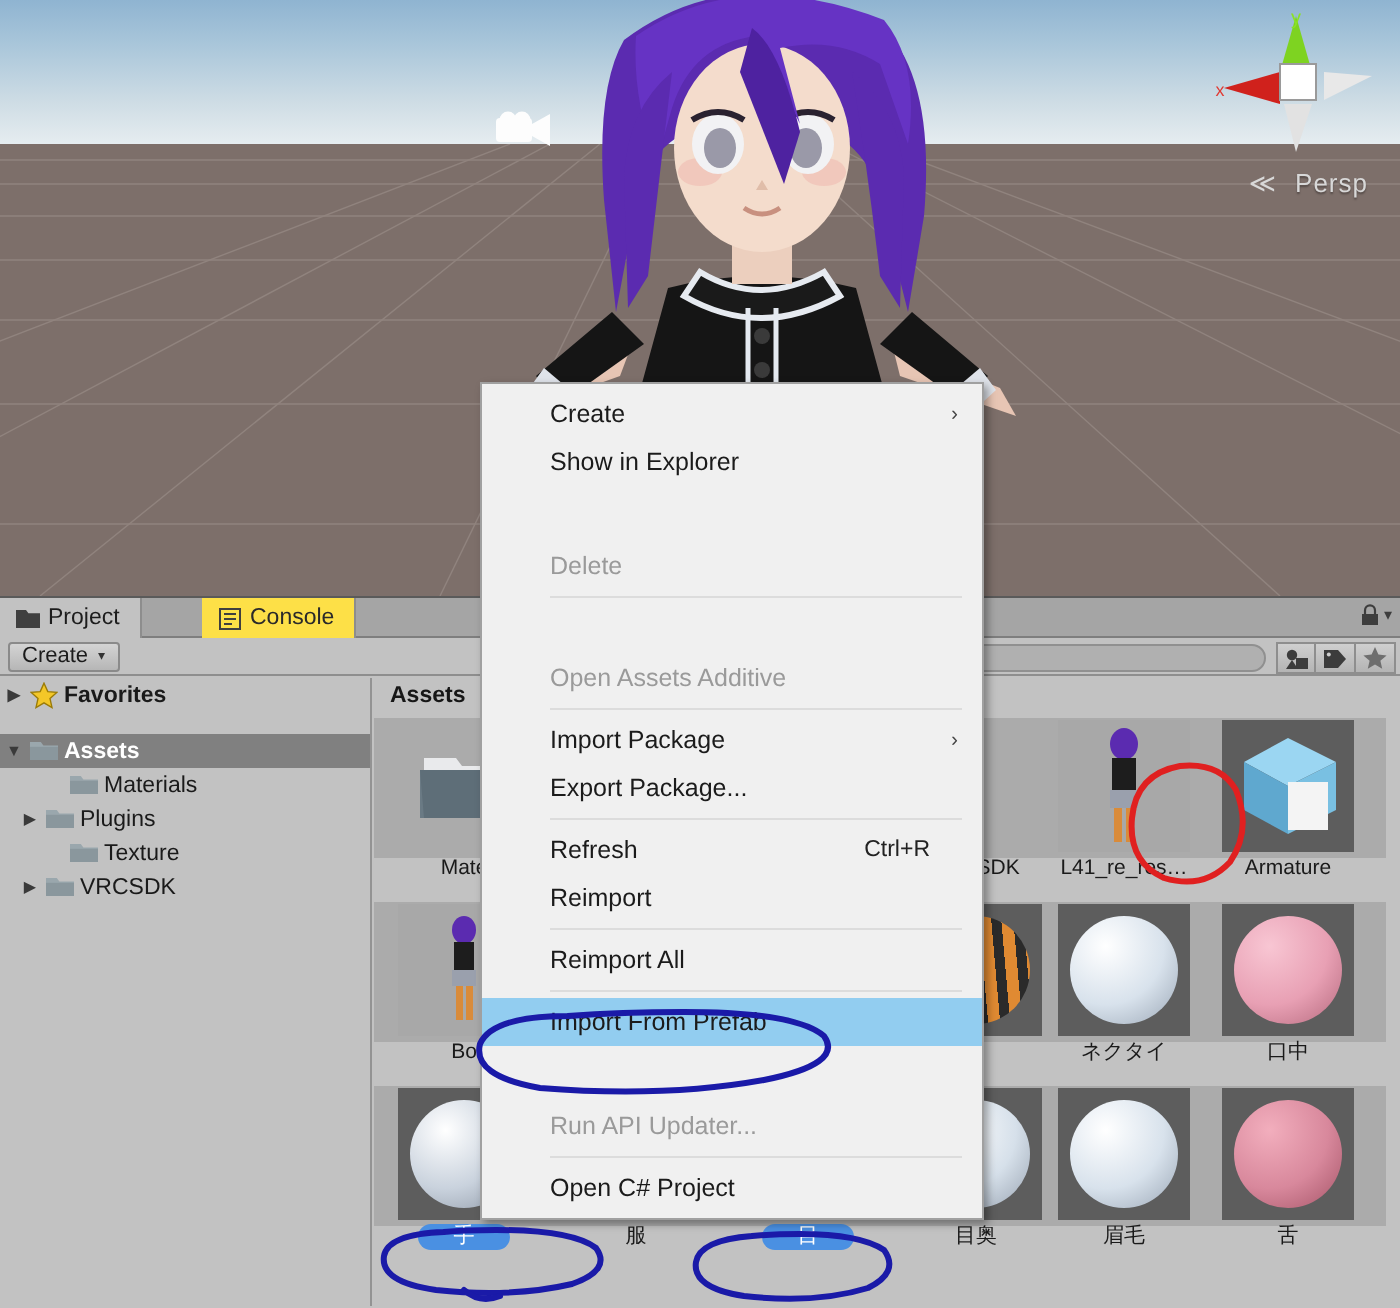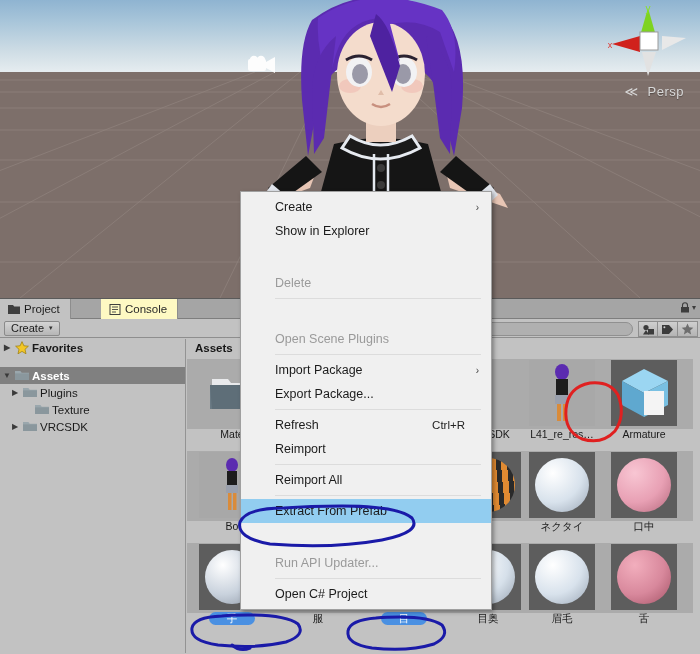--- a/index.html
+++ b/index.html
@@ -60,21 +60,21 @@
     text-decoration: underline;
   }
   .tab {
     position: absolute; top: 0; height: 20px;
     display: flex; align-items: center; gap: 4px;
     padding: 0 10px 0 8px;
     font-size: 11.5px; color: #1d1d1d;
     border-right: 1px solid #8d8d8d;
   }
   .tab.active { background: #c2c2c2; }
-  .tab.inactive { background: #fef9c3; color: #2a2a2a; }
+  .tab.inactive { background: #fde047; color: #2a2a2a; }
   .tab-icon { width: 12px; height: 11px; display:inline-block; }
 
   .lock-area { position: absolute; right: 4px; top: 3px; display: flex; align-items: center; gap: 2px;}
   .lock-glyph { font-size: 11px; color: #3d3d3d; }
   .tiny-caret { font-size: 8px; color: #3d3d3d; }
 
   .toolbar {
     position: relative; height: 19px; width: 700px;
     background: #c2c2c2; border-bottom: 1px solid #8e8e8e;
     display: flex; align-items: center;
@@ -357,20 +357,28 @@
       </div>
       <div class="tree-gap"></div>
       <div class="tree-row header selected">
         <span class="tri">▼</span>
         <svg class="folder-ico" viewBox="0 0 14 11">
             <path d="M0 1h5.4l1.3 1.7H14V10H0Z" fill="#9aa7ad"></path>
             <path d="M0 3.4h14V10H0Z" fill="#8a979d"></path>
           </svg>
         <span>Assets</span>
       </div>
+      <div class="tree-row" style="padding-left:22px">
+        <span class="tri empty"></span>
+        <svg class="folder-ico" viewBox="0 0 14 11">
+            <path d="M0 1h5.4l1.3 1.7H14V10H0Z" fill="#9aa7ad"></path>
+            <path d="M0 3.4h14V10H0Z" fill="#8a979d"></path>
+          </svg>
+        <span>Materials</span>
+      </div>
       <div class="tree-row" style="padding-left:10px">
         <span class="tri">▶</span>
         <svg class="folder-ico" viewBox="0 0 14 11">
             <path d="M0 1h5.4l1.3 1.7H14V10H0Z" fill="#9aa7ad"></path>
             <path d="M0 3.4h14V10H0Z" fill="#8a979d"></path>
           </svg>
         <span>Plugins</span>
       </div>
       <div class="tree-row" style="padding-left:22px">
         <span class="tri empty"></span>
@@ -585,21 +593,21 @@
       <span class="submenu-arrow">›</span>
     </div>
     <div class="menu-item">
       <span>Show in Explorer</span>
     </div>
     <div class="menu-item disabled">
       <span>Delete</span>
     </div>
     <div class="menu-sep"></div>
     <div class="menu-item disabled">
-      <span>Open Scene Plugins</span>
+      <span>Open Assets Additive</span>
     </div>
     <div class="menu-sep"></div>
     <div class="menu-item">
       <span>Import Package</span>
       <span class="submenu-arrow">›</span>
     </div>
     <div class="menu-item">
       <span>Export Package...</span>
     </div>
     <div class="menu-sep"></div>
@@ -609,21 +617,21 @@
     </div>
     <div class="menu-item">
       <span>Reimport</span>
     </div>
     <div class="menu-sep"></div>
     <div class="menu-item">
       <span>Reimport All</span>
     </div>
     <div class="menu-sep"></div>
     <div class="menu-item highlight">
-      <span>Extract From Prefab</span>
+      <span>Import From Prefab</span>
     </div>
     <div class="menu-item disabled">
       <span>Run API Updater...</span>
     </div>
     <div class="menu-sep"></div>
     <div class="menu-item">
       <span>Open C# Project</span>
     </div>
   </div>
 

